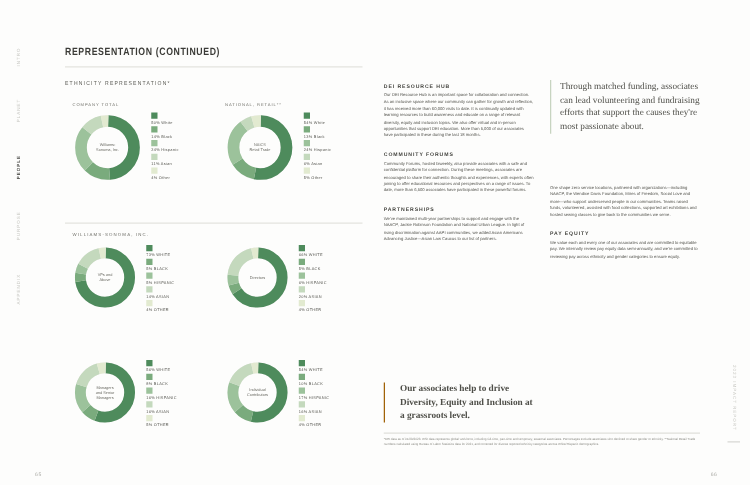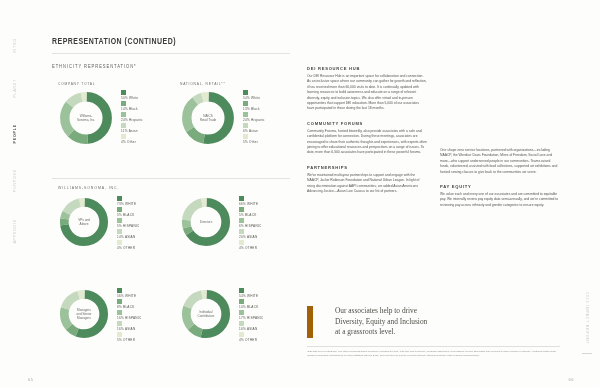--- a/index.html
+++ b/index.html
@@ -103,21 +103,21 @@
   .col-p {
     font-size: 3.35px; line-height: 1.62; color: #55554f;
     text-align: left; margin-bottom: 9px;
   }
   .pull-quote {
     position: absolute;
     font-family: "Liberation Serif", serif;
     font-size: 7.4px; line-height: 1.45; color: #4e4e48;
   }
   .pull-quote.boxed {
-    border-left: 6px solid #a16207; padding-left: 22px;
+    border-left: 1px solid #a16207; padding-left: 12px; font-weight: bold;
   }
   .footnote {
     position: absolute;
     font-size: 2.45px; line-height: 1.5; color: #8d8d86;
   }
   .footnote-rule {
     position: absolute; height: 1px; background: #e0e0da;
   }
 </style>
 </head>
@@ -412,20 +412,21 @@
     <div class="col-h">DEI RESOURCE HUB</div>
     <div class="col-p">Our DEI Resource Hub is an important space for collaboration and connection. As an inclusive space where our community can gather for growth and reflection, it has received more than 60,000 visits to date. It is continually updated with learning resources to build awareness and educate on a range of relevant diversity, equity and inclusion topics. We also offer virtual and in-person opportunities that support DEI education. More than 5,000 of our associates have participated in these during the last 18 months.</div>
     <div class="col-h">COMMUNITY FORUMS</div>
     <div class="col-p">Community Forums, hosted biweekly, also provide associates with a safe and confidential platform for connection. During these meetings, associates are encouraged to share their authentic thoughts and experiences, with experts often joining to offer educational resources and perspectives on a range of issues. To date, more than 6,500 associates have participated in these powerful forums.</div>
     <div class="col-h">PARTNERSHIPS</div>
     <div class="col-p">We've maintained multi-year partnerships to support and engage with the NAACP, Jackie Robinson Foundation and National Urban League. In light of rising discrimination against AAPI communities, we added Asian Americans Advancing Justice—Asian Law Caucus to our list of partners.</div>
   </div>
 
   <div class="pull-quote boxed" style="left:307px;top:306px;width:122px;">Our associates help to drive Diversity, Equity and Inclusion at a grassroots level.</div>
 
+  <div class="pull-quote" style="left:440px;top:64px;width:120px;border-left:1px solid #c7d4c0;padding-left:7px;">Through matched funding, associates can lead volunteering and fundraising efforts that support the causes they're most passionate about.</div>
 
   <div class="col" style="left:440px;top:148px;width:120px;">
     <div class="col-p">One shape zero service locations, partnered with organizations—including NAACP, the Wendice Davis Foundation, Mires of Freedom, Social Love and more—who support underserved people in our communities. Teams raised funds, volunteered, assisted with food collections, supported art exhibitions and hosted sewing classes to give back to the communities we serve.</div>
     <div class="col-h">PAY EQUITY</div>
     <div class="col-p">We value each and every one of our associates and are committed to equitable pay. We internally review pay equity data semi-annually, and we're committed to reviewing pay across ethnicity and gender categories to ensure equity.</div>
   </div>
 
   <div class="footnote-rule" style="left:307px;top:346px;width:253px;"></div>
   <div class="footnote" style="left:307px;top:350px;width:253px;">*DEI data as of 01/29/2023. WSI data represents global workforce, including full-time, part-time and temporary, seasonal associates. Percentages exclude associates who declined to share gender or ethnicity. **National Retail Trade numbers calculated using Bureau of Labor Statistics data for 2021, and corrected for diverse reported ethnicity categories across White/Hispanic demographics.</div>
 

